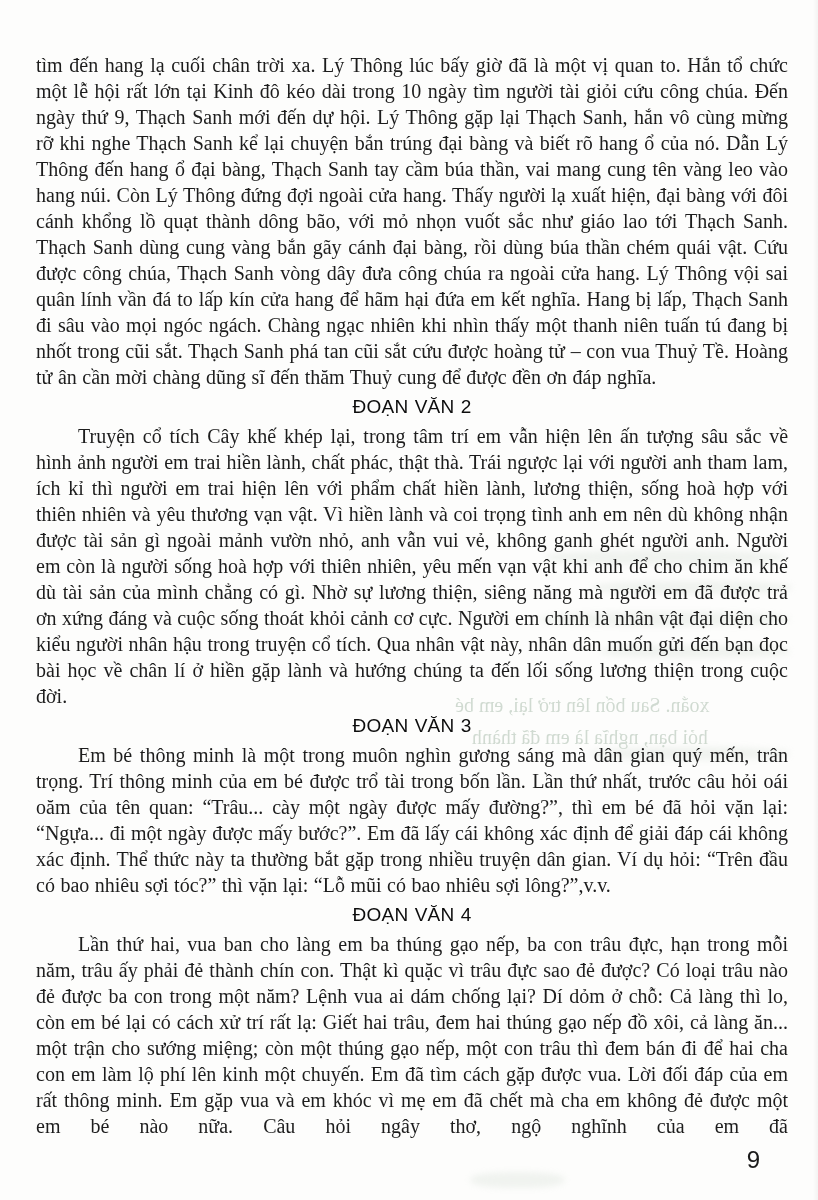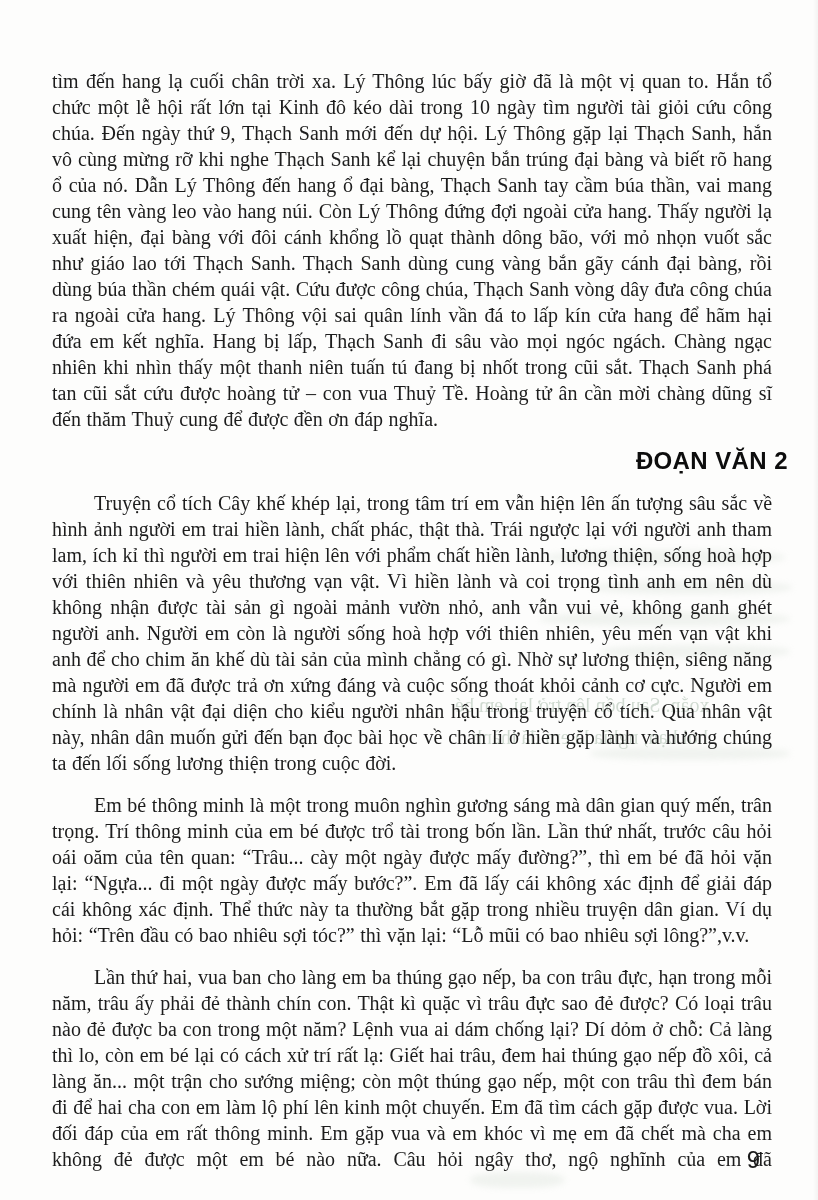--- a/index.html
+++ b/index.html
@@ -36,30 +36,30 @@
     position: absolute;
     left: 36px; top: 52px;
     width: 752px;
     z-index: 1;
     color: #1d1d1d;
     font-size: 20px;
     line-height: 26px;
     text-align: justify;
     word-spacing: 0.5px;
   }
-  p.para { margin: 16px; }
+  p.para { margin: 0; }
   p.indent { text-indent: 42px; }
   p.jlast { text-align-last: justify; }
   .heading {
     font-family: "Liberation Sans", sans-serif;
-    font-weight: 700;
-    font-size: 24px;
+    font-weight: 400;
+    font-size: 19px;
     line-height: 26px;
     letter-spacing: 0.3px;
-    text-align: right;
+    text-align: center;
     text-indent: 0;
     margin: 4px 0 3px 0;
     color: #0d0d0d;
   }
   .it { }
   .pagenum {
     position: absolute;
     right: 58px; top: 1146px;
     z-index: 1;
     font-family: "Liberation Sans", sans-serif;
@@ -85,18 +85,20 @@
       <div class="smudge" style="left: 592px; top: 581px; width: 200px; height: 13px;"></div>
       <div class="smudge" style="left: 540px; top: 612px; width: 250px; height: 14px;"></div>
       <div class="smudge" style="left: 600px; top: 645px; width: 190px; height: 13px;"></div>
       <div class="smudge" style="left: 590px; top: 747px; width: 200px; height: 13px;"></div>
       <div class="smudge" style="left: 470px; top: 1172px; width: 95px; height: 16px;"></div>
     </div>
   <div class="content">
       <p class="para"><span>tìm đến hang lạ cuối chân trời xa. Lý Thông lúc bấy giờ đã là một vị quan to. Hắn tổ chức một lễ hội rất lớn tại Kinh đô kéo dài trong 10 ngày tìm người tài giỏi cứu công chúa. Đến ngày thứ 9, Thạch Sanh mới đến dự hội. Lý Thông gặp lại Thạch Sanh, hắn vô cùng mừng rỡ khi nghe Thạch Sanh kể lại chuyện bắn trúng đại bàng và biết rõ hang ổ của nó. Dẫn Lý Thông đến hang ổ đại bàng, Thạch Sanh tay cầm búa thần, vai mang cung tên vàng leo vào hang núi. Còn Lý Thông đứng đợi ngoài cửa hang. Thấy người lạ xuất hiện, đại bàng với đôi cánh khổng lồ quạt thành dông bão, với mỏ nhọn vuốt sắc như giáo lao tới Thạch Sanh. Thạch Sanh dùng cung vàng bắn gãy cánh đại bàng, rồi dùng búa thần chém quái vật. Cứu được công chúa, Thạch Sanh vòng dây đưa công chúa ra ngoài cửa hang. Lý Thông vội sai quân lính vần đá to lấp kín cửa hang để hãm hại đứa em kết nghĩa. Hang bị lấp, Thạch Sanh đi sâu vào mọi ngóc ngách. Chàng ngạc nhiên khi nhìn thấy một thanh niên tuấn tú đang bị nhốt trong cũi sắt. Thạch Sanh phá tan cũi sắt cứu được hoàng tử – con vua Thuỷ Tề. Hoàng tử ân cần mời chàng dũng sĩ đến thăm Thuỷ cung để được đền ơn đáp nghĩa.</span></p>
       <div class="heading">ĐOẠN VĂN 2</div>
       <p class="para indent"><span>Truyện cổ tích </span><span class="it">Cây khế</span><span> khép lại, trong tâm trí em vẫn hiện lên ấn tượng sâu sắc về hình ảnh người em trai hiền lành, chất phác, thật thà. Trái ngược lại với người anh tham lam, ích kỉ thì người em trai hiện lên với phẩm chất hiền lành, lương thiện, sống hoà hợp với thiên nhiên và yêu thương vạn vật. Vì hiền lành và coi trọng tình anh em nên dù không nhận được tài sản gì ngoài mảnh vườn nhỏ, anh vẫn vui vẻ, không ganh ghét người anh. Người em còn là người sống hoà hợp với thiên nhiên, yêu mến vạn vật khi anh để cho chim ăn khế dù tài sản của mình chẳng có gì. Nhờ sự lương thiện, siêng năng mà người em đã được trả ơn xứng đáng và cuộc sống thoát khỏi cảnh cơ cực. Người em chính là nhân vật đại diện cho kiểu người nhân hậu trong truyện cổ tích. Qua nhân vật này, nhân dân muốn gửi đến bạn đọc bài học về chân lí </span><span class="it">ở hiền gặp lành</span><span> và hướng chúng ta đến lối sống lương thiện trong cuộc đời.</span></p>
+      <div class="heading">ĐOẠN VĂN 3</div>
       <p class="para indent"><span class="it">Em bé thông minh</span><span> là một trong muôn nghìn gương sáng mà dân gian quý mến, trân trọng. Trí thông minh của em bé được trổ tài trong bốn lần. Lần thứ nhất, trước câu hỏi oái oăm của tên quan: </span><span class="it">“Trâu... cày một ngày được mấy đường?”</span><span>, thì em bé đã hỏi vặn lại: </span><span class="it">“Ngựa... đi một ngày được mấy bước?”</span><span>. Em đã lấy cái không xác định để giải đáp cái không xác định. Thể thức này ta thường bắt gặp trong nhiều truyện dân gian. Ví dụ hỏi: </span><span class="it">“Trên đầu có bao nhiêu sợi tóc?”</span><span> thì vặn lại: </span><span class="it">“Lỗ mũi có bao nhiêu sợi lông?”</span><span>,v.v.</span></p>
+      <div class="heading">ĐOẠN VĂN 4</div>
       <p class="para indent jlast"><span>Lần thứ hai, vua ban cho làng em ba thúng gạo nếp, ba con trâu đực, hạn trong mỗi năm, trâu ấy phải đẻ thành chín con. Thật kì quặc vì trâu đực sao đẻ được? Có loại trâu nào đẻ được ba con trong một năm? Lệnh vua ai dám chống lại? Dí dỏm ở chỗ: Cả làng thì lo, còn em bé lại có cách xử trí rất </span><span class="it">lạ</span><span>: Giết hai trâu, đem hai thúng gạo nếp đồ xôi, cả làng ăn... một trận cho sướng miệng; còn một thúng gạo nếp, một con trâu thì đem bán đi để hai cha con em làm lộ phí lên kinh một chuyến. Em đã tìm cách gặp được vua. Lời đối đáp của em rất thông minh. Em gặp vua và em khóc vì mẹ em đã chết mà cha em không đẻ được một em bé nào nữa. Câu hỏi ngây thơ, ngộ nghĩnh của em đã</span></p>
     </div>
   <div class="pagenum">9</div>
   <div class="edge-shade"></div>
 </div>
 
 </body></html>

